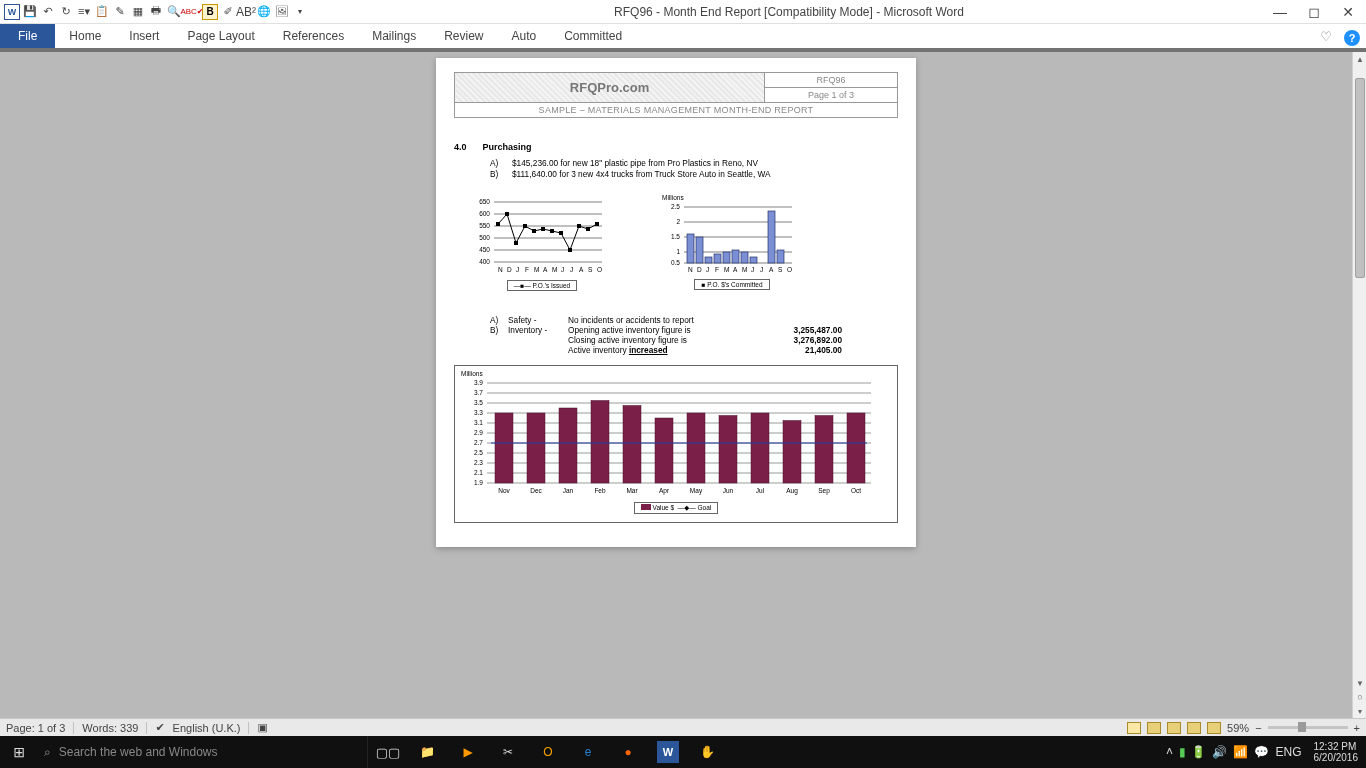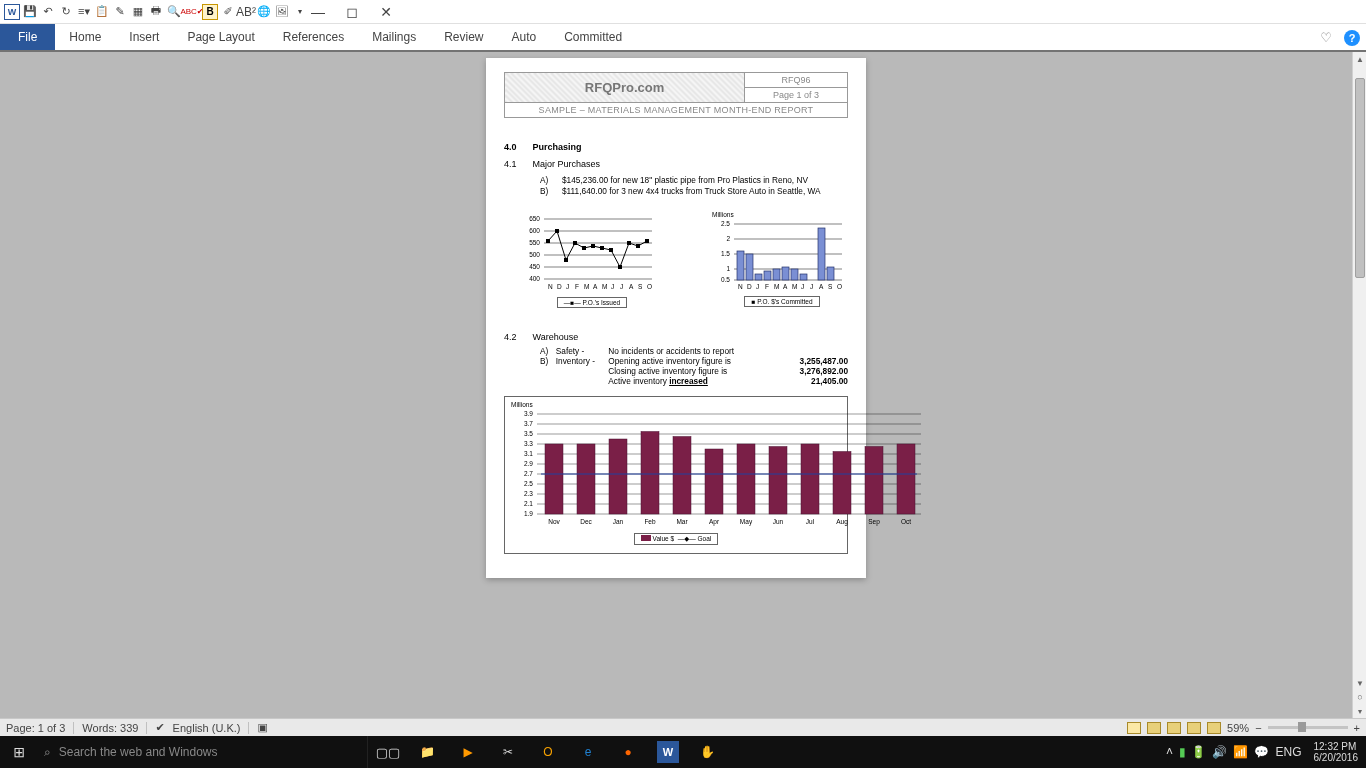--- a/index.html
+++ b/index.html
@@ -6,29 +6,29 @@
 body { font-family: "Segoe UI", Tahoma, sans-serif; font-size: 11px; background: #b9b9b9; width: 1366px; height: 768px; overflow: hidden; position: relative; }
 .titlebar { height: 24px; background: #fff; display: flex; align-items: center; padding: 0 4px; border-bottom: 1px solid #e0e0e0; }
 .qat { display: flex; align-items: center; gap: 2px; }
 .qat-icon { width: 16px; height: 16px; display: flex; align-items: center; justify-content: center; font-size: 11px; color: #444; }
 .word-w { width: 16px; height: 16px; border: 1px solid #2b579a; color: #2b579a; font-weight: bold; font-size: 9px; display: flex; align-items: center; justify-content: center; }
 .bold-box { border: 1px solid #c89600; background: #fff3c9; color: #000; font-weight: bold; width: 16px; height: 16px; display: flex; align-items: center; justify-content: center; font-size: 10px; }
 .title-text { flex: 1; text-align: center; font-size: 12px; color: #444; }
 .win-controls { display: flex; gap: 14px; margin-right: 4px; align-items: center; }
 .win-btn { width: 20px; height: 18px; display: flex; align-items: center; justify-content: center; font-size: 14px; color: #444; }
 .help-circle { width: 16px; height: 16px; border-radius: 50%; background: #1e90ff; color: #fff; font-size: 11px; display: flex; align-items: center; justify-content: center; font-weight: bold; }
-.ribbon-tabs { height: 28px; background: #fff; display: flex; align-items: stretch; border-bottom: 2px solid #737373; }
+.ribbon-tabs { height: 28px; background: #fff; display: flex; align-items: stretch; border-bottom: 4px solid #737373; }
 .file-tab { background: #2b579a; color: #fff; padding: 0 18px; display: flex; align-items: center; font-size: 12px; }
 .tab { padding: 0 14px; display: flex; align-items: center; font-size: 12px; color: #444; }
 .heart { margin-left: auto; padding-right: 8px; display: flex; align-items: center; color: #888; font-size: 13px; }
 .doc-canvas { position: absolute; top: 52px; left: 0; right: 14px; bottom: 50px; background: #b9b9b9; overflow: hidden; }
 .vscroll { position: absolute; top: 52px; right: 0; width: 14px; bottom: 50px; background: #f0f0f0; border-left: 1px solid #d0d0d0; }
 .vthumb { position: absolute; top: 26px; width: 10px; left: 2px; height: 200px; background: #c0c0c0; border: 1px solid #a0a0a0; border-radius: 2px; }
 .varrow { position: absolute; width: 14px; height: 14px; display: flex; align-items: center; justify-content: center; font-size: 8px; color: #666; }
-.page { position: absolute; left: 50%; transform: translateX(-50%); top: 6px; width: 380px; background: #fff; box-shadow: 0 2px 6px rgba(0,0,0,.25); padding: 14px 18px 24px; }
+.page { position: absolute; left: 50%; transform: translateX(-50%); top: 6px; width: 480px; background: #fff; box-shadow: 0 2px 6px rgba(0,0,0,.25); padding: 14px 18px 24px; }
 .ptable { width: 100%; border: 1px solid #999; border-collapse: collapse; font-size: 9px; color: #888; }
 .ptable td { border: 1px solid #999; padding: 2px 4px; }
 .hatch { background: repeating-linear-gradient(45deg,#e6e6e6 0 2px,#f6f6f6 2px 4px); vertical-align: middle; }
 .logo { text-align: center; font-size: 13px; color: #777; font-weight: bold; }
 .subtitle { text-align: center; font-size: 9px; color: #888; letter-spacing: .3px; }
 .sec { margin-top: 24px; font-size: 9px; color: #000; }
 .h4 { font-weight: bold; display: flex; gap: 16px; }
 .sub { display: flex; gap: 16px; margin-top: 7px; }
 .items { margin-left: 36px; margin-top: 6px; font-size: 8.3px; line-height: 1.35; }
 .items .row { display: flex; gap: 10px; }
@@ -77,20 +77,21 @@
     <div class="qat-icon">🖶</div>
     <div class="qat-icon">🔍</div>
     <div class="qat-icon" style="color:#c00;font-size:8px;">ABC✔</div>
     <div class="qat-icon bold-box">B</div>
     <div class="qat-icon">✐</div>
     <div class="qat-icon" style="font-size:12px;">AB²</div>
     <div class="qat-icon">🌐</div>
     <div class="qat-icon">🖼</div>
     <div class="qat-icon" style="font-size:8px;">▾</div>
   </div>
+  <div class="title-text">RFQ96 - Month End Report [Compatibility Mode] - Microsoft Word</div>
   <div class="win-controls">
     <div class="win-btn">—</div>
     <div class="win-btn">◻</div>
     <div class="win-btn">✕</div>
   </div>
 </div>
 
 <div class="ribbon-tabs">
   <div class="file-tab">File</div>
   <div class="tab">Home</div>
@@ -120,24 +121,20 @@
       <tr>
             <td colspan="2" class="subtitle"><span>SAMPLE – MATERIALS MANAGEMENT MONTH-END REPORT</span></td>
           </tr>
     </tbody>
       </table>
 
     <div class="sec">
       <div class="h4">
           <span>4.0</span>
           <span>Purchasing</span>
-        </div>
-      <div class="sub">
-          <span>4.1</span>
-          <span>Major Purchases</span>
         </div>
       <div class="items">
         <div class="row">
             <span class="lbl">A)</span>
             <span>$145,236.00 for new 18" plastic pipe from Pro Plastics in Reno, NV</span>
           </div>
         <div class="row">
             <span class="lbl">B)</span>
             <span>$111,640.00 for 3 new 4x4 trucks from Truck Store Auto in Seattle, WA</span>
           </div>
@@ -231,24 +228,20 @@
               <text x="107" y="71">A</text>
               <text x="116" y="71">S</text>
               <text x="125" y="71">O</text>
             </g>
         </svg>
         <div style="text-align:center;"><span class="chart-box">■ <span>P.O. $'s Committed</span></span></div>
       </div>
     </div>
 
     <div class="sec">
-      <div class="sub">
-          <span>4.2</span>
-          <span>Warehouse</span>
-        </div>
       <div class="inv-table">
         <div class="r">
             <span class="c1">A)</span>
             <span class="c2">Safety -</span>
             <span class="c3">No incidents or accidents to report</span>
             <span class="c4"></span>
           </div>
         <div class="r">
             <span class="c1">B)</span>
             <span class="c2">Inventory -</span>

